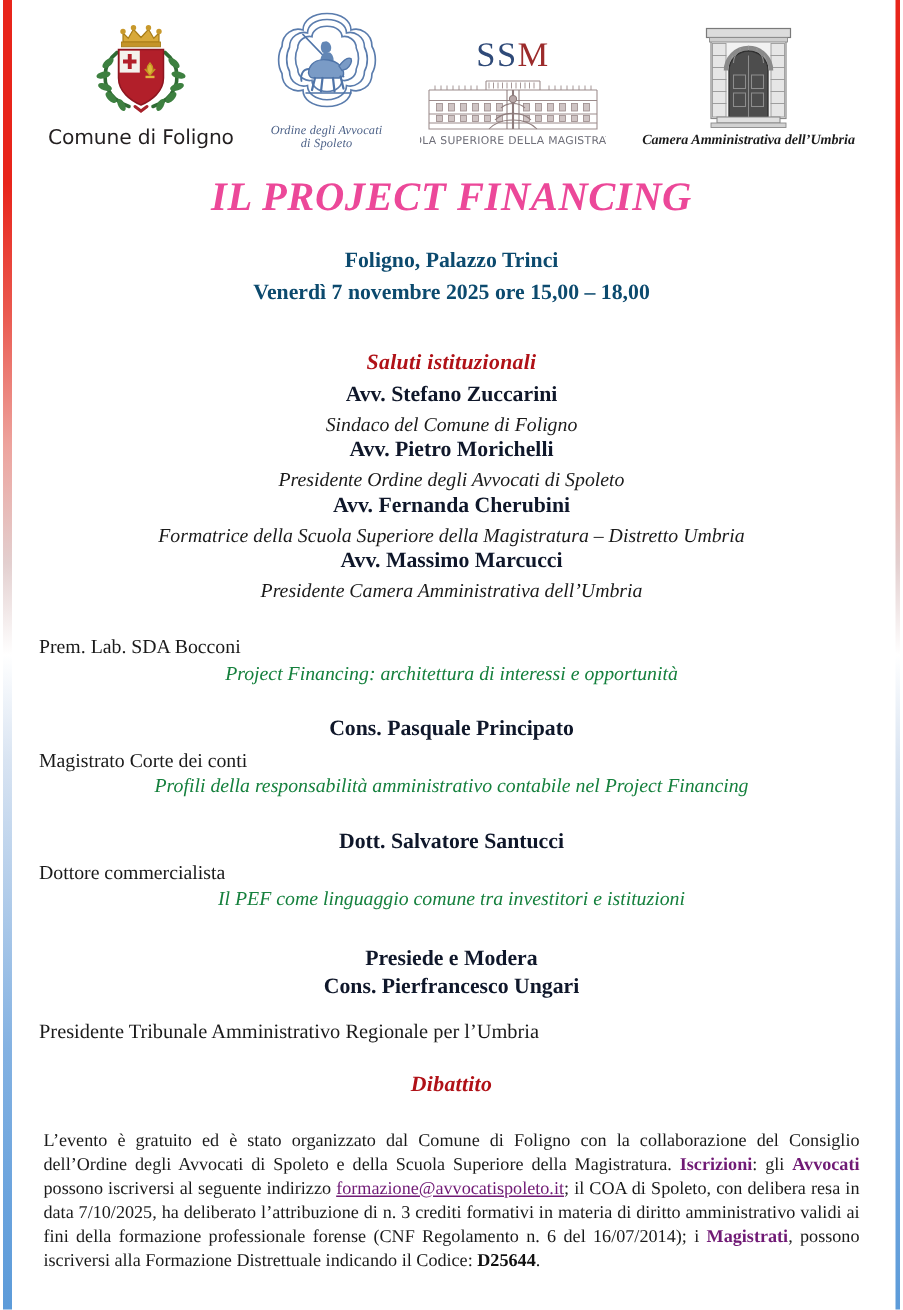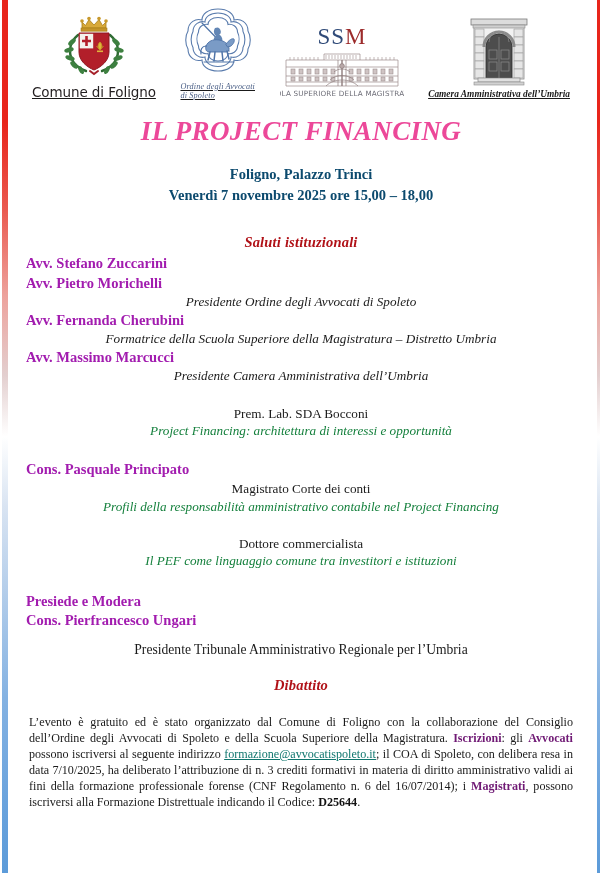--- a/index.html
+++ b/index.html
@@ -51,24 +51,24 @@
     justify-content: space-between;
     padding: 12px 6px 0 6px;
     height: 100px;
     box-sizing: border-box;
   }
   .logo-block {
     display: flex;
     flex-direction: column;
     align-items: center;
     justify-content: flex-end;
-    text-decoration: underline;
   }
   .logo-mark { display:block; }
   .logo-caption {
+    text-align: center;
     line-height: 1.12;
     margin-top: 2px;
   }
 
   .cap-foligno {
     font-family: "DejaVu Sans", sans-serif;
     font-size: 13.5px;
     color: #231f20;
     letter-spacing: -0.1px;
   }
@@ -111,35 +111,35 @@
   .section-head {
     text-align: center;
     font-weight: bold;
     font-style: italic;
     font-size: 14.5px;
     color: #b01117;
     letter-spacing: 0.2px;
   }
 
   .person-name {
-    text-align: left;
+    text-align: center;
     font-weight: bold;
     font-size: 14.5px;
-    color: #a21caf;
+    color: #0f172a;
     line-height: 1.35;
   }
   .person-role {
     text-align: center;
     font-style: italic;
     font-size: 13.2px;
     color: #1a1a1a;
     line-height: 1.32;
   }
   .person-role-plain {
-    text-align: center;
+    text-align: left;
     font-style: normal;
     font-size: 13.2px;
     color: #1a1a1a;
     line-height: 1.32;
   }
   .talk-title {
     text-align: center;
     font-style: italic;
     font-size: 13.2px;
     color: #15803d;
@@ -165,21 +165,21 @@
     font-size: 12.1px;
     line-height: 1.33;
     color: #1a1a1a;
     text-align: justify;
     padding: 0 3px;
   }
   .footer p { margin: 0; }
   .b-navy { font-weight: bold; color: #701a75; }
   .b-dark { font-weight: bold; color: #111111; }
   .maillink {
-    color: #0f766e;
+    color: #701a75;
     text-decoration: underline;
   }
 </style>
 </head>
 <body>
 
 <div class="edge-bar left"></div>
 <div class="edge-bar right"></div>
 
 <div class="page">
@@ -377,20 +377,21 @@
   <div class="venue">
     <div>Foligno, Palazzo Trinci</div>
     <div>Venerdì 7 novembre 2025 ore 15,00 – 18,00</div>
   </div>
 
   <div class="greetings">
     <div class="section-head">Saluti istituzionali</div>
 
     <div>
       <div class="person-name">Avv. Stefano Zuccarini</div>
+      <div class="person-role">Sindaco del Comune di Foligno</div>
     </div>
     <div>
       <div class="person-name">Avv. Pietro Morichelli</div>
       <div class="person-role">Presidente Ordine degli Avvocati di Spoleto</div>
     </div>
     <div>
       <div class="person-name">Avv. Fernanda Cherubini</div>
       <div class="person-role">Formatrice della Scuola Superiore della Magistratura – Distretto Umbria</div>
     </div>
     <div>
@@ -405,20 +406,21 @@
     <div class="talk-title">Project Financing: architettura di interessi e opportunità</div>
   </div>
 
   <div class="speaker">
     <div class="person-name">Cons. Pasquale Principato</div>
     <div class="person-role-plain">Magistrato Corte dei conti</div>
     <div class="talk-title">Profili della responsabilità amministrativo contabile nel Project Financing</div>
   </div>
 
   <div class="speaker">
+    <div class="person-name">Dott. Salvatore Santucci</div>
     <div class="person-role-plain">Dottore commercialista</div>
     <div class="talk-title">Il PEF come linguaggio comune tra investitori e istituzioni</div>
   </div>
 
   <div class="chair">
     <div class="person-name">Presiede e Modera</div>
     <div class="person-name">Cons. Pierfrancesco Ungari</div>
     <div class="person-role-plain">Presidente Tribunale Amministrativo Regionale per l’Umbria</div>
   </div>
 

